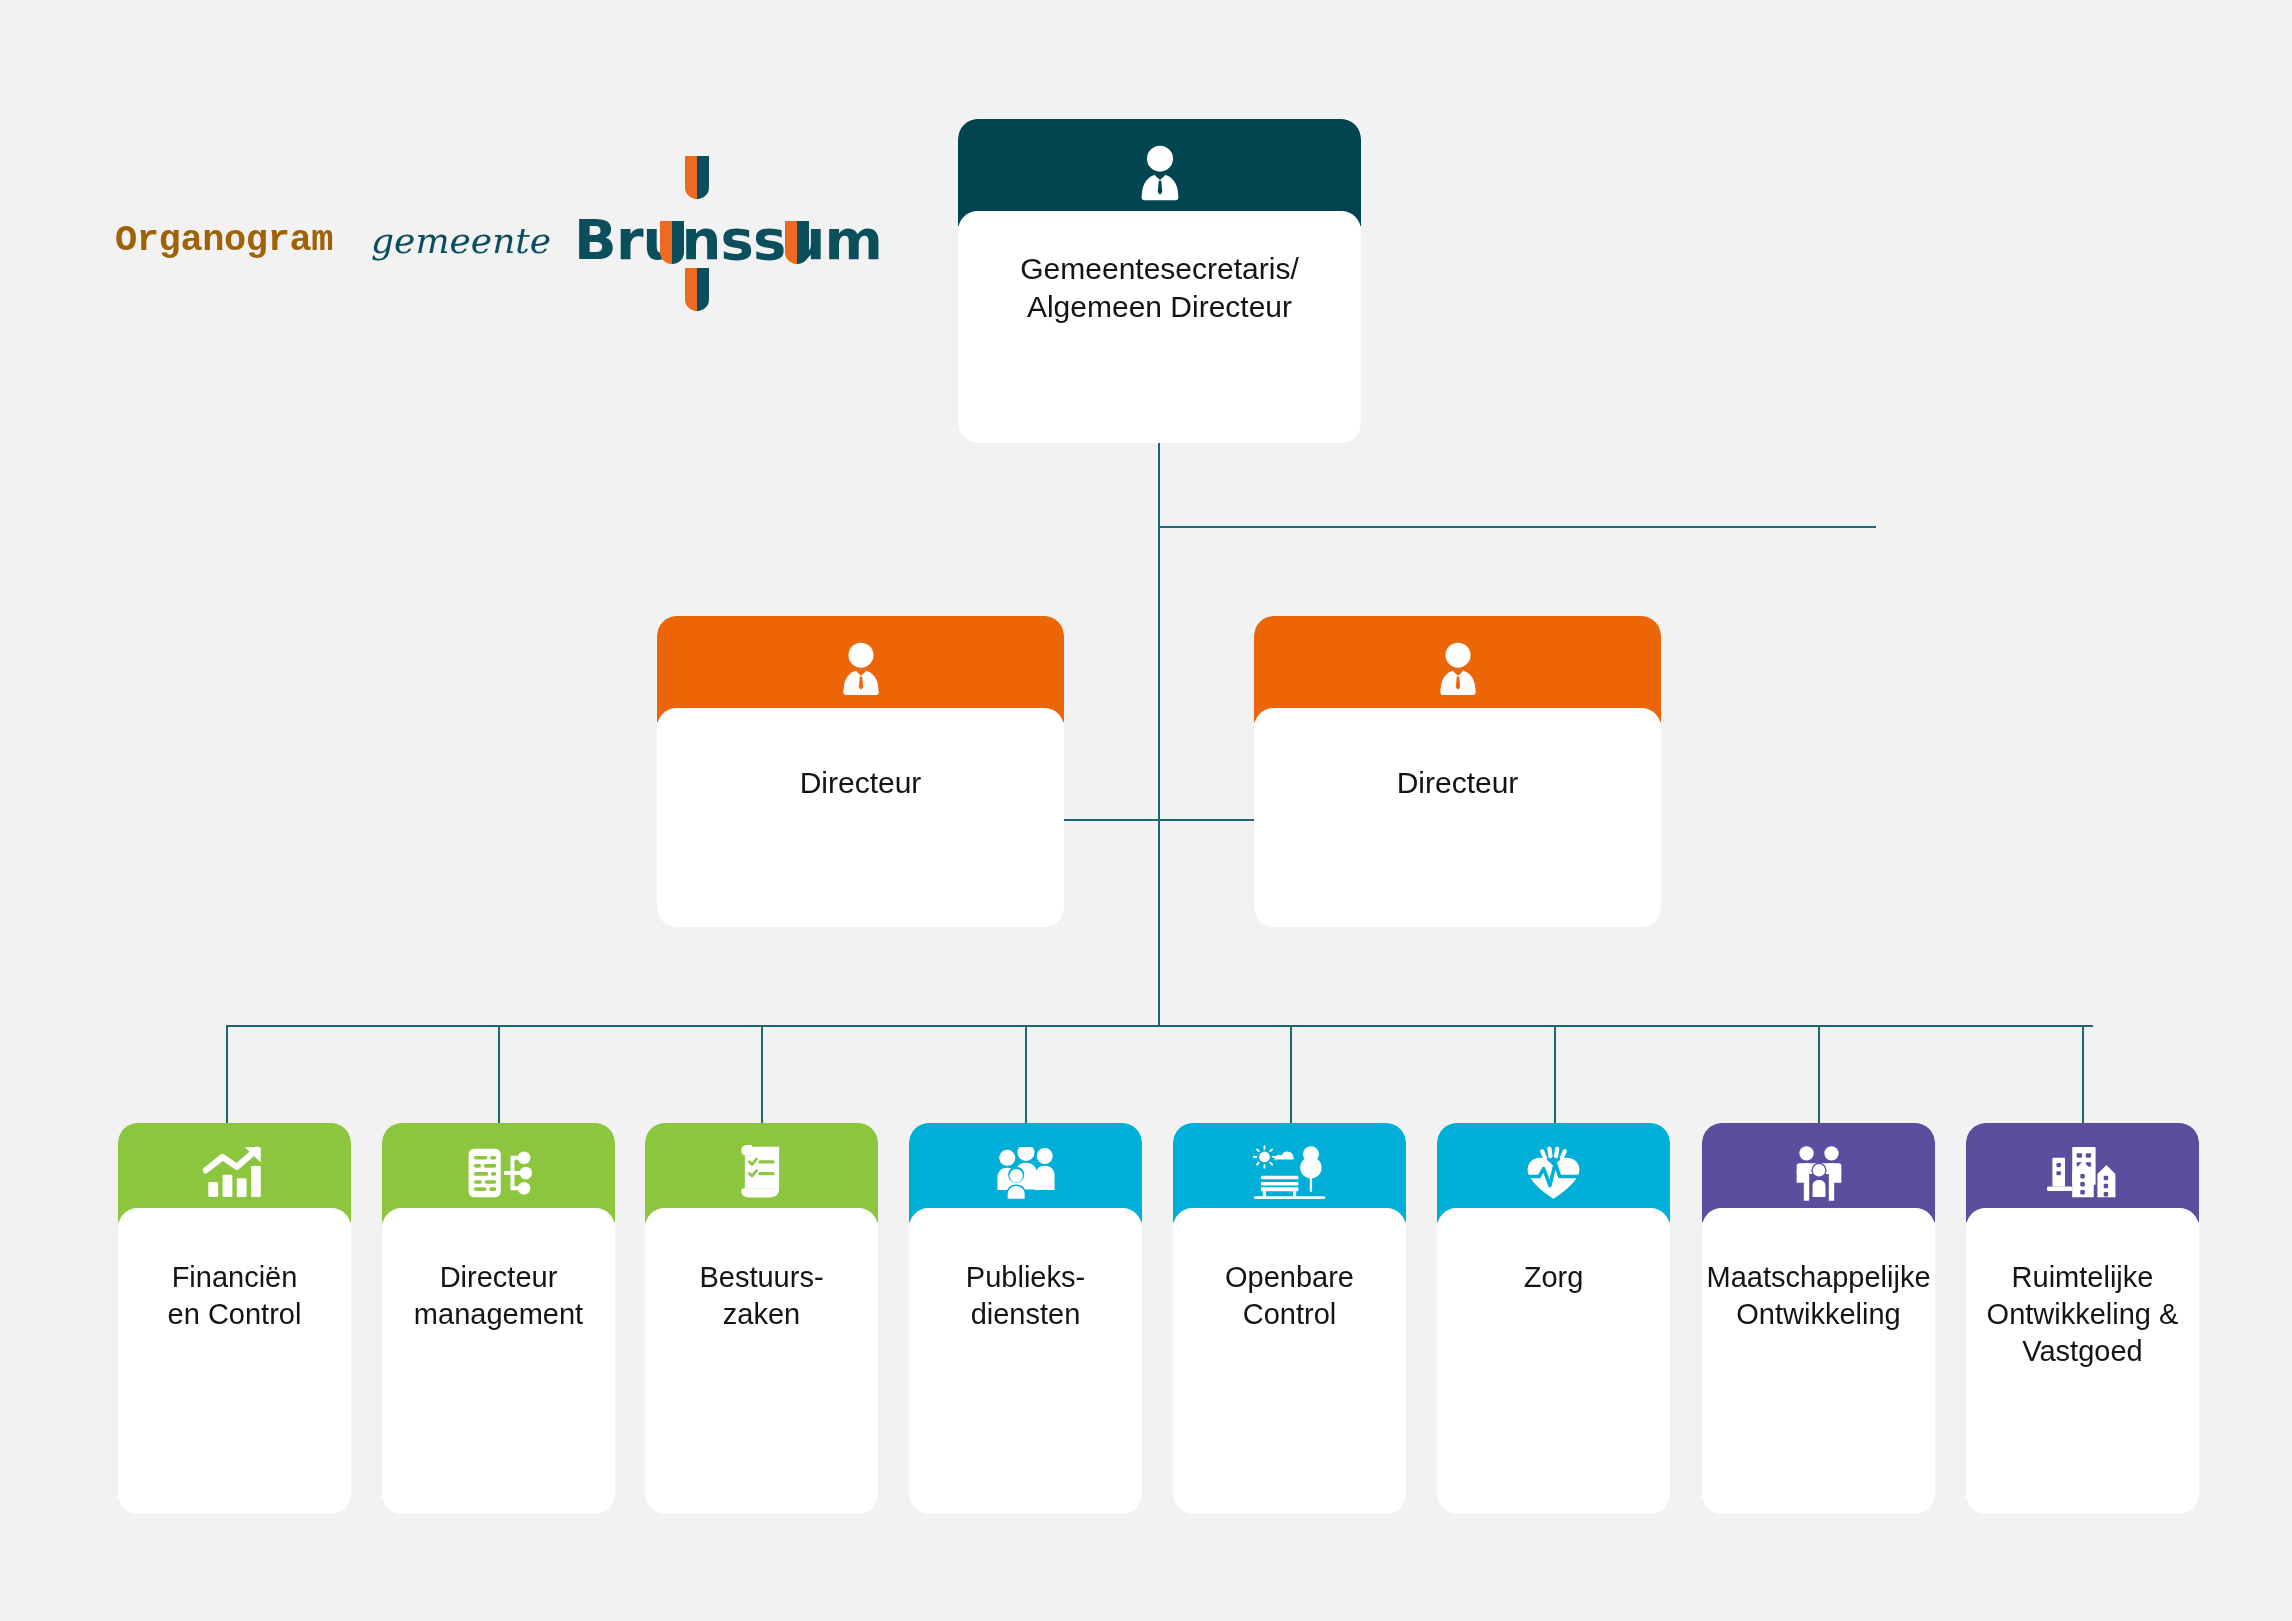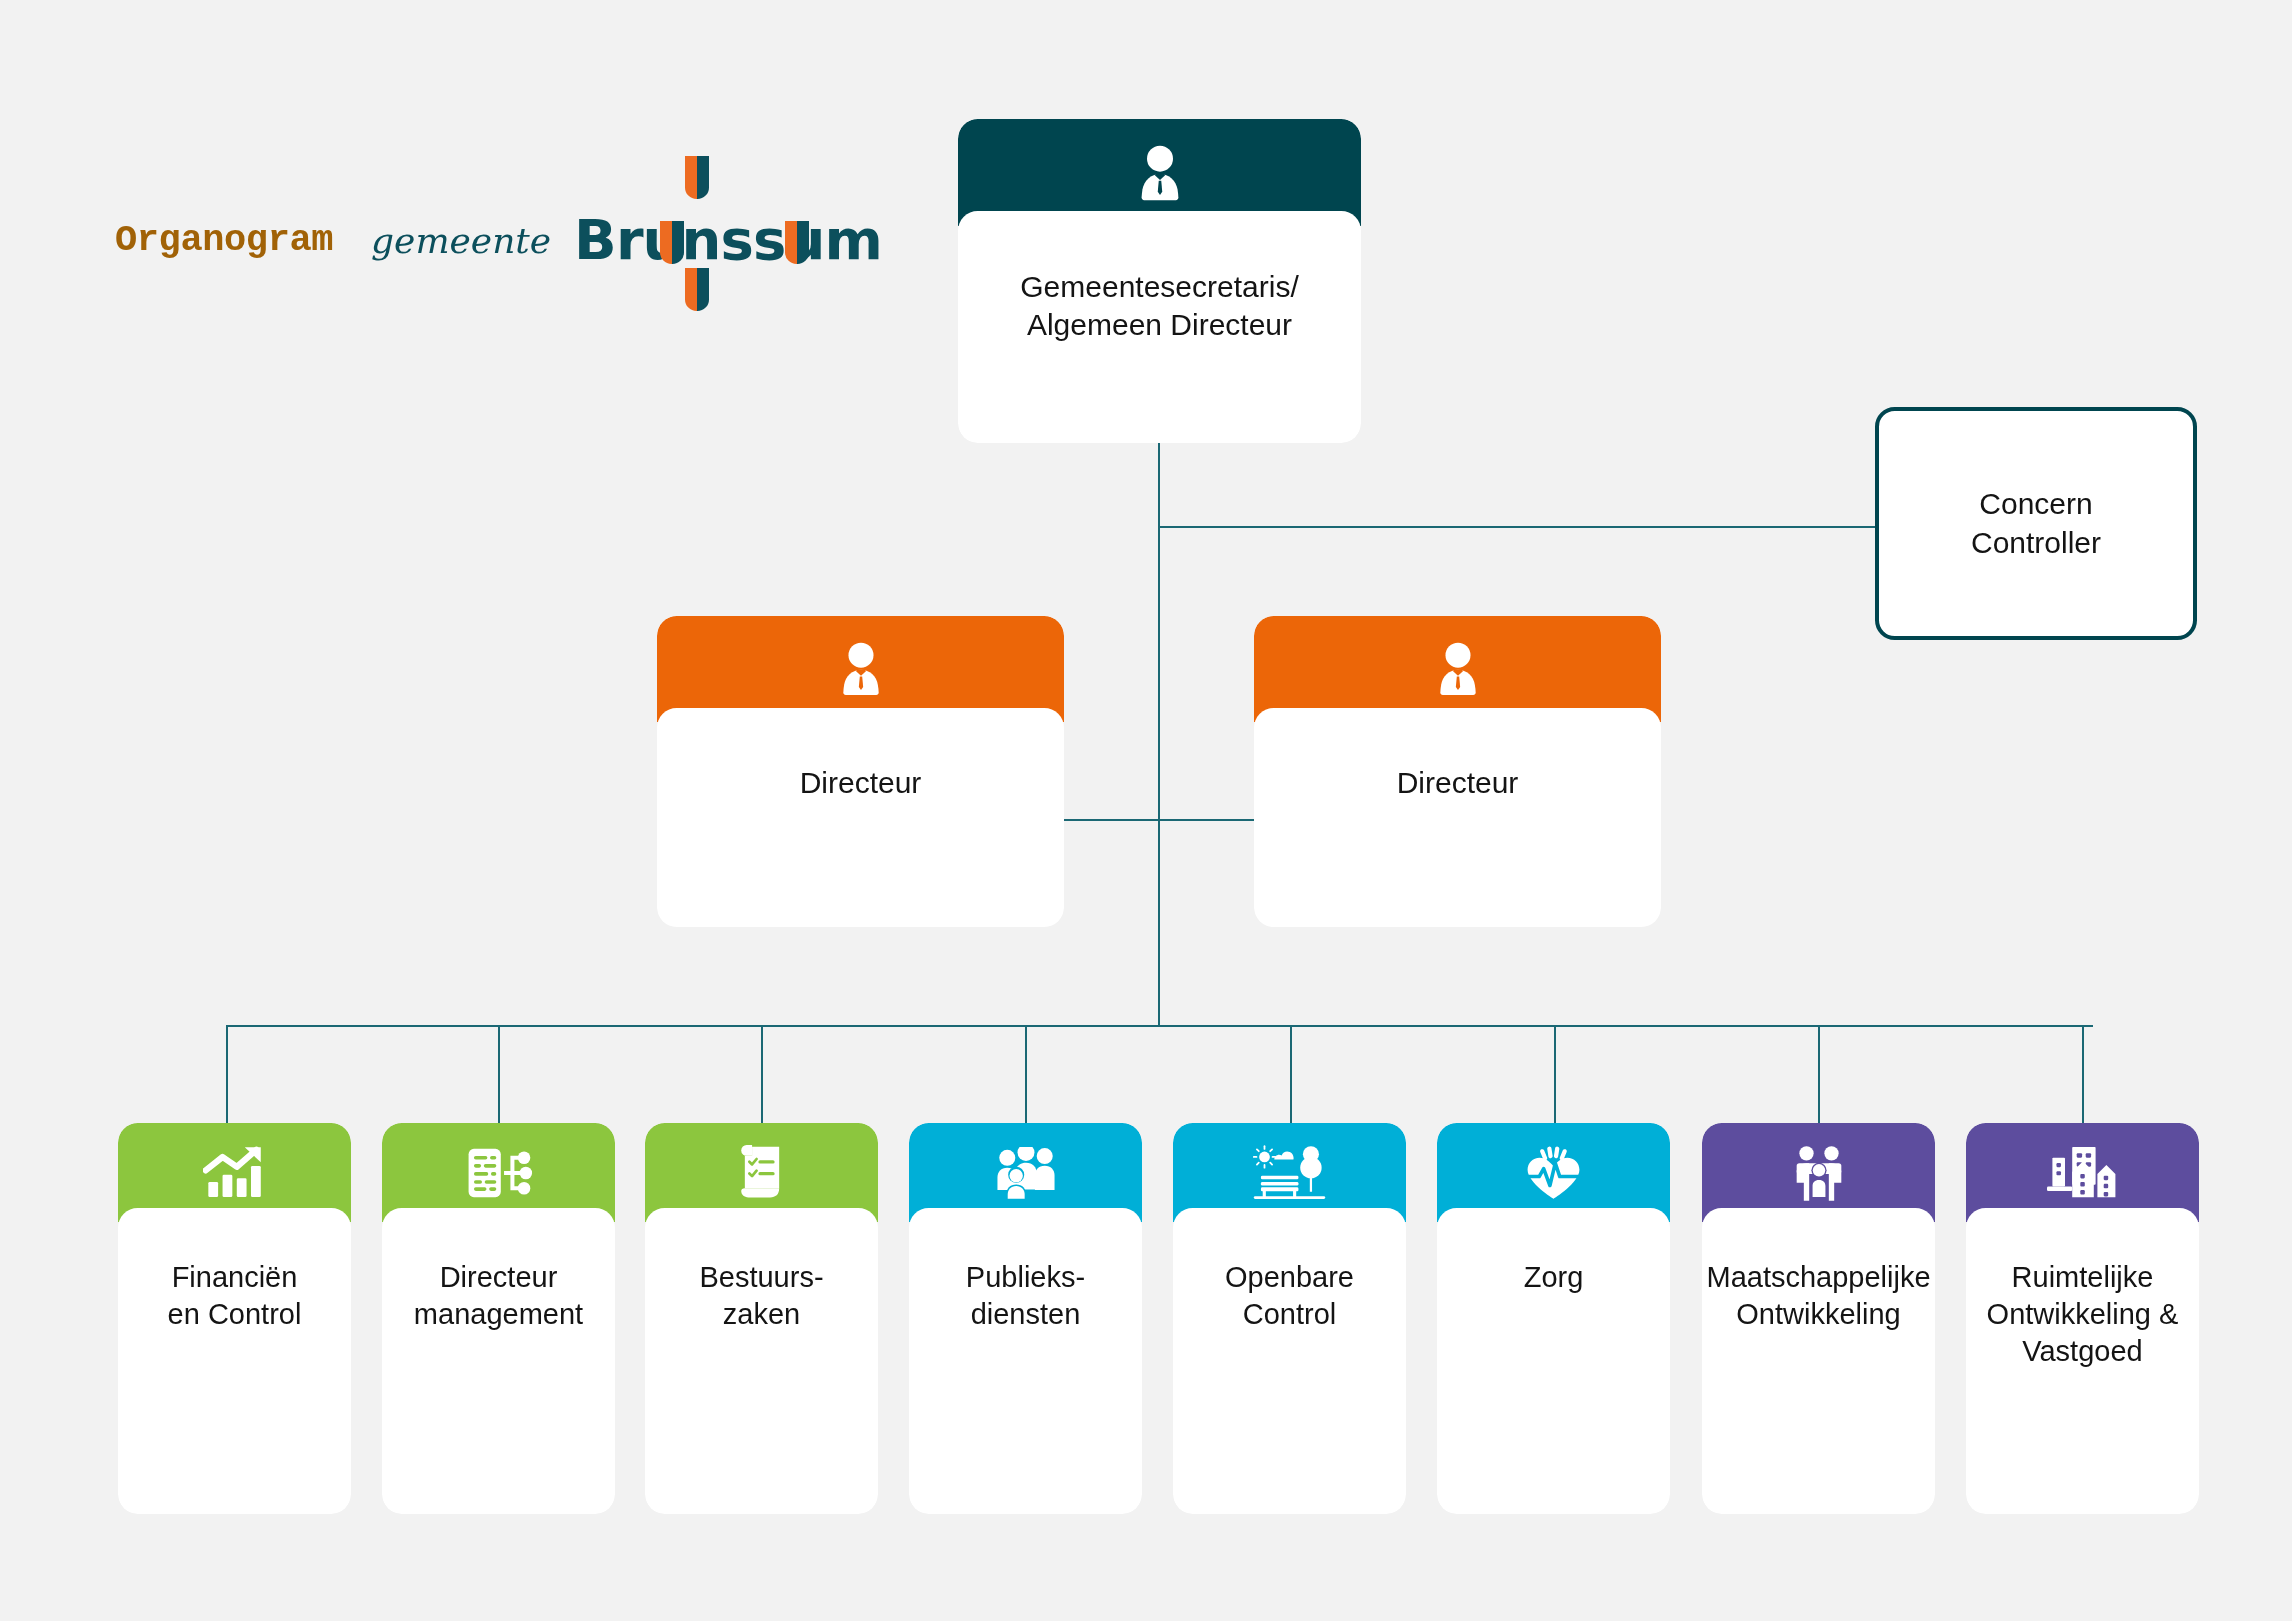--- a/index.html
+++ b/index.html
@@ -107,21 +107,21 @@
     color: #141414;
     line-height: 1.27;
     padding: 0 9px;
     white-space: pre-line;
   }
 
   
   .node.top { left: 958px; top: 119px; width: 403px; height: 324px; }
   .node.top .node-head { height: 107px; background: #00454f; }
   .node.top .node-body { top: 92px; height: 232px; }
-  .node.top .node-label { font-size: 30px; margin-top: 57px; }
+  .node.top .node-label { font-size: 30px; margin-top: 39px; }
 
   
   .node.dir { top: 616px; width: 407px; height: 312px; }
   .node.dir.d1 { left: 657px; }
   .node.dir.d2 { left: 1254px; }
   .node.dir .node-head { height: 106px; background: #ec6608; }
   .node.dir .node-body { top: 92px; height: 219px; }
   .node.dir .node-label { font-size: 30px; margin-top: 56px; }
 
   
@@ -203,24 +203,20 @@
           <path d="M27.6 39.6h2.8l1.1 12.4-2.5 3.4-2.5-3.4z" fill="#00454f"></path>
         </svg>
       </span>
     </div>
     <div class="node-body">
       <div class="node-label">Gemeentesecretaris/
 Algemeen Directeur</div>
     </div>
   </div>
 
-  <div class="node controller">
-    <div class="node-label">Concern
-Controller</div>
-  </div>
 
   <div class="node dir d1">
     <div class="node-head">
       <span class="icon-wrap">
         <svg width="50" height="54" viewBox="0 0 58 62" aria-hidden="true">
           <circle cx="29" cy="15" r="14.5" fill="#ffffff"></circle>
           <path d="M29 32c-10 0-18 7.5-19.6 17.5-.5 3.2-.8 6.2-.9 8.9-.05 1.6 1.2 2.9 2.8 2.9h35.4c1.6 0 2.85-1.3 2.8-2.9-.1-2.7-.4-5.7-.9-8.9C47 39.5 39 32 29 32z" fill="#ffffff"></path>
           <path d="M23 33.2l6 5.6 6-5.6-2.2-1.6H25.2z" fill="#ec6608"></path>
           <path d="M27.6 39.6h2.8l1.1 12.4-2.5 3.4-2.5-3.4z" fill="#ec6608"></path>
         </svg>

